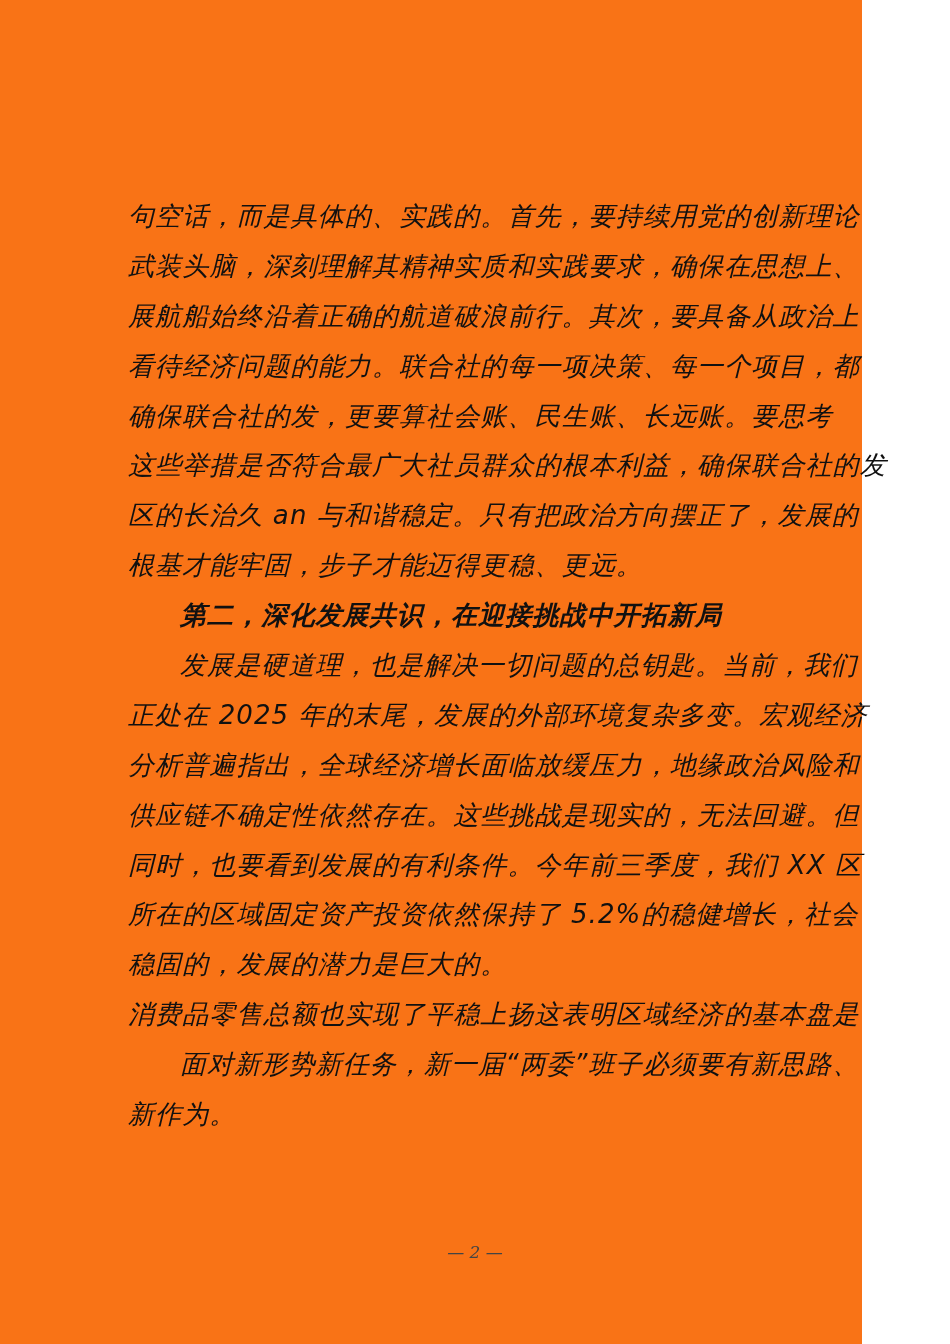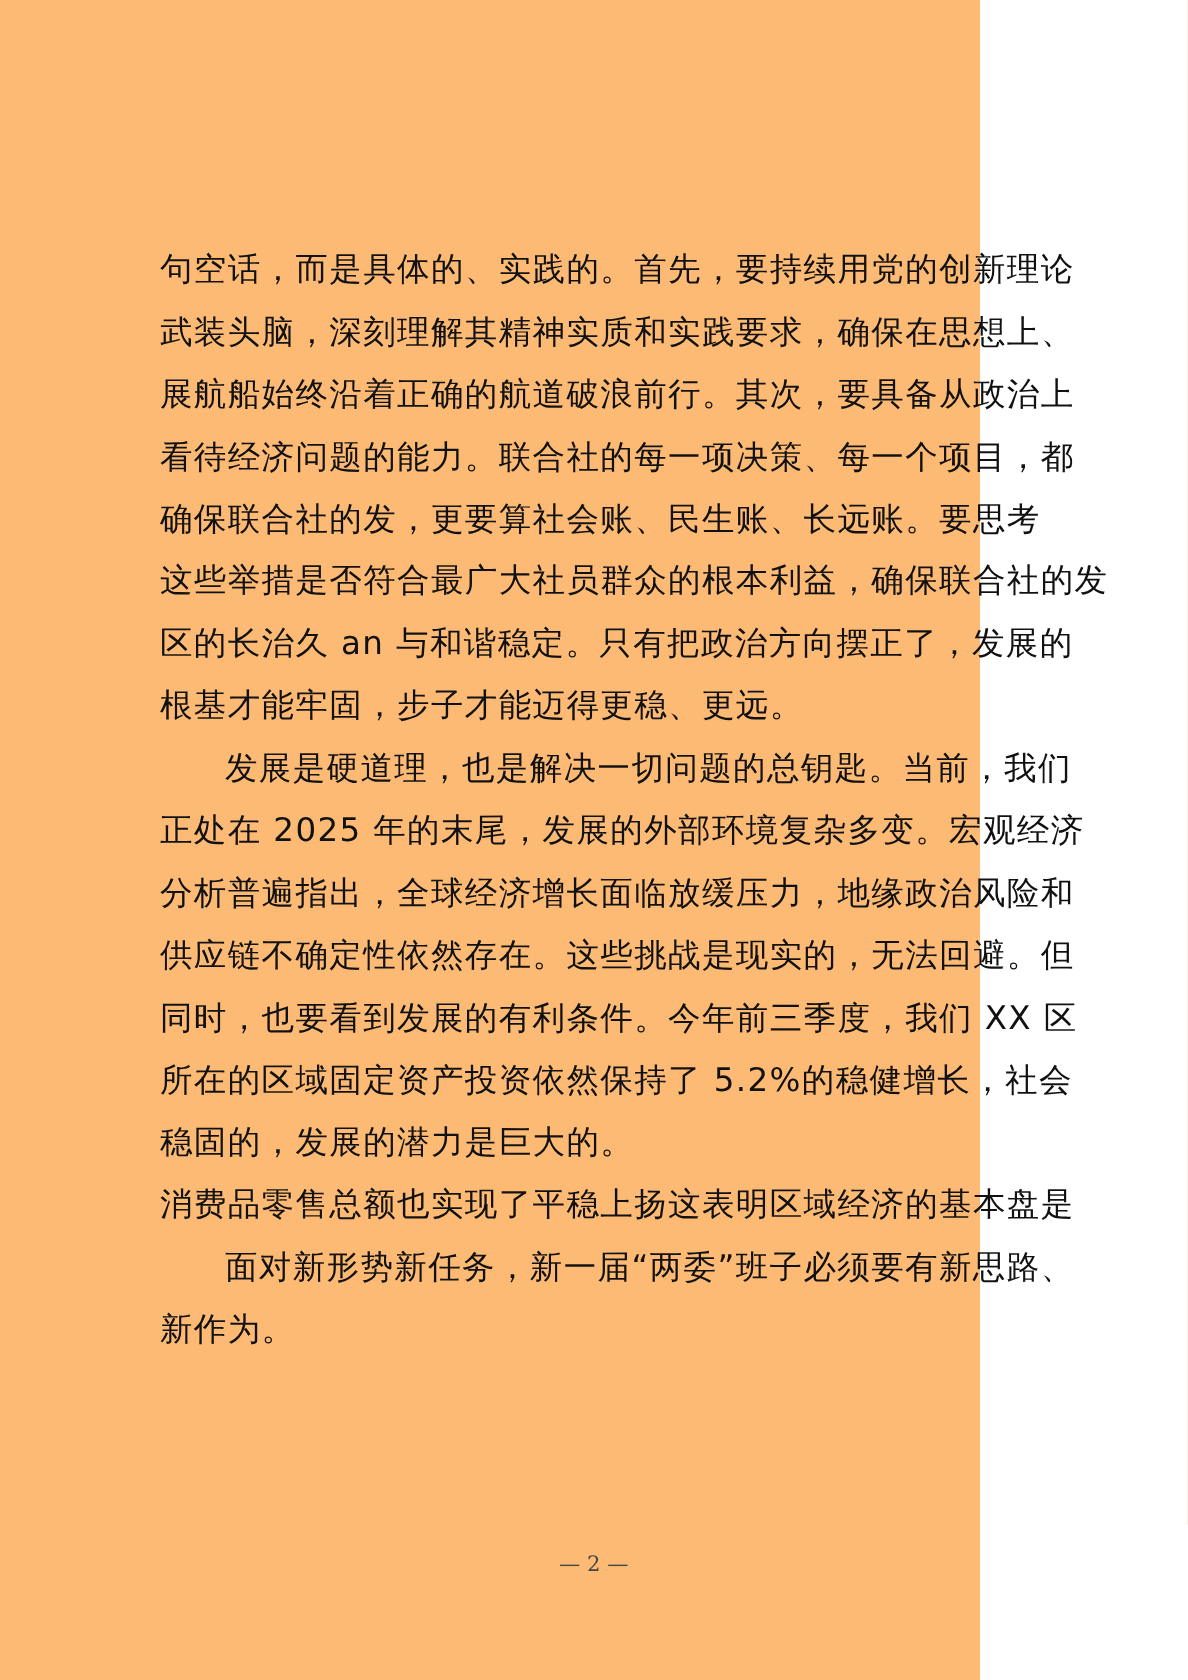--- a/index.html
+++ b/index.html
@@ -1,18 +1,18 @@
 <!DOCTYPE html>
 <html><head>
 <meta charset="utf-8">
 <style>
   html, body { margin:0; padding:0; background:#ffffff; }
   body { width:950px; height:1344px; position:relative; overflow:hidden;
          font-family: "DejaVu Sans", "Liberation Sans", sans-serif; color:#111; }
-  .page { position:absolute; left:0; top:0; width:784px; height:1344px; background:#fdba74; }
+  .page { position:absolute; left:0; top:0; width:862px; height:1344px; background:#f97316;font-style:italic; }
   .body-text { position:absolute; left:128px; top:192px; width:696px; }
   .line { height:49.9px; line-height:49.9px; font-size:26px; white-space:nowrap;
           letter-spacing:1.1px; overflow:visible; }
   .indent { padding-left:52px; }
   .bold { font-weight:bold; }
   .footer { position:absolute; top:1242px; left:0; width:950px; text-align:center;
             font-family:"DejaVu Serif", "Liberation Serif", serif; font-size:17px; color:#444; }
 </style>
 </head>
 <body>
@@ -22,20 +22,21 @@
     <div>
       <div class="line">句空话，而是具体的、实践的。首先，要持续用党的创新理论</div>
       <div class="line">武装头脑，深刻理解其精神实质和实践要求，确保在思想上、</div>
       <div class="line">展航船始终沿着正确的航道破浪前行。其次，要具备从政治上</div>
       <div class="line">看待经济问题的能力。联合社的每一项决策、每一个项目，都</div>
       <div class="line">确保联合社的发，更要算社会账、民生账、长远账。要思考</div>
       <div class="line">这些举措是否符合最广大社员群众的根本利益，确保联合社的发</div>
       <div class="line">区的长治久 an 与和谐稳定。只有把政治方向摆正了，发展的</div>
       <div class="line">根基才能牢固，步子才能迈得更稳、更远。</div>
     </div>
+    <div class="line indent bold">第二，深化发展共识，在迎接挑战中开拓新局</div>
     <div>
       <div class="line indent">发展是硬道理，也是解决一切问题的总钥匙。当前，我们</div>
       <div class="line">正处在 2025 年的末尾，发展的外部环境复杂多变。宏观经济</div>
       <div class="line">分析普遍指出，全球经济增长面临放缓压力，地缘政治风险和</div>
       <div class="line">供应链不确定性依然存在。这些挑战是现实的，无法回避。但</div>
       <div class="line">同时，也要看到发展的有利条件。今年前三季度，我们 XX 区</div>
       <div class="line">所在的区域固定资产投资依然保持了 5.2%的稳健增长，社会</div>
       <div class="line">稳固的，发展的潜力是巨大的。</div>
       <div class="line">消费品零售总额也实现了平稳上扬这表明区域经济的基本盘是</div>
     </div>

